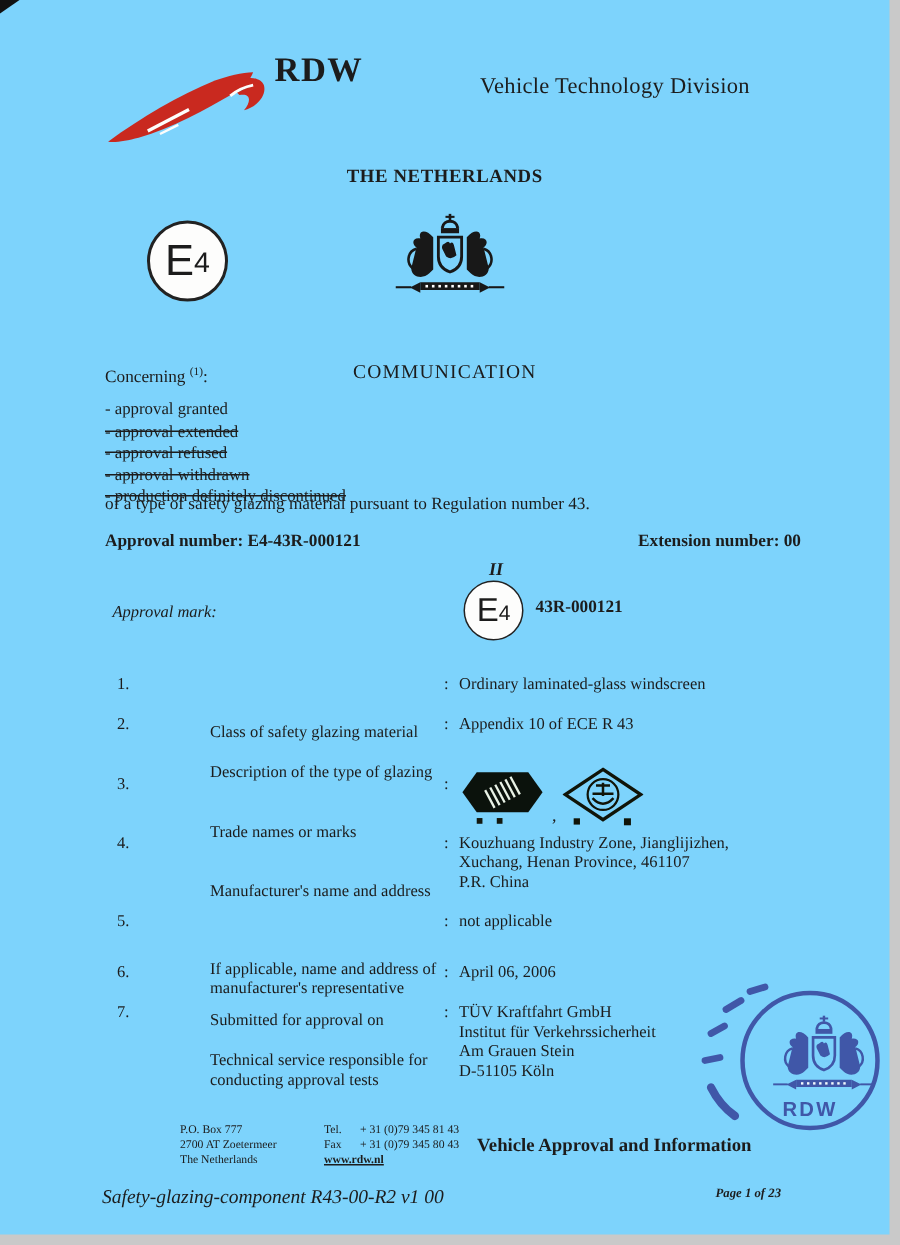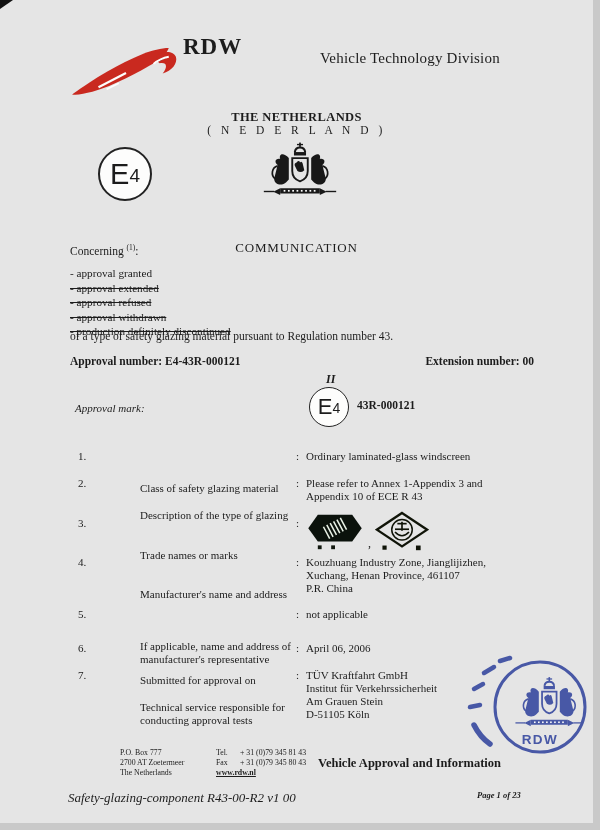--- a/index.html
+++ b/index.html
@@ -1,17 +1,17 @@
 <!DOCTYPE html>
 <html style="--logo-red: #c9291f; --stamp-blue: #3b4da1; --ink: #1c1c1c;"><head>
 <meta charset="utf-8">
 <style>
   html,body{margin:0;padding:0;}
   body{width:600px;height:830px;background:#c9c9c9;position:relative;overflow:hidden;}
-  .page{position:absolute;left:0;top:0;width:593px;height:823px;background:#e5e5e5;
+  .page{position:absolute;left:0;top:0;width:593px;height:823px;background:#7dd3fc;
         font-family:"Liberation Serif", serif;color:var(--ink,#1c1c1c);}
   .abs{position:absolute;}
   .nowrap{white-space:nowrap;}
 
   
   .corner{position:absolute;left:0;top:0;width:0;height:0;
           border-top:9px solid #111;border-right:13px solid transparent;}
 
   
   .brand{left:183px;top:34px;font-size:23px;font-weight:600;letter-spacing:1px;}
@@ -124,21 +124,20 @@
         C96,29.5 95.5,24 88,25.5 C85.5,23.5 84.5,19.5 86,17 Z"></path>
       <path stroke="#fdfdfc" stroke-width="2.2" d="M28,49 L55,35"></path>
       <path stroke="#fdfdfc" stroke-width="1.6" d="M36,51 L48,45"></path>
       <path stroke="#fdfdfc" stroke-width="1.8" d="M82,26 C87,22 92,20 97,19"></path>
     </svg>
   </div>
   <div class="abs brand">RDW</div>
   <div class="abs division">Vehicle Technology Division</div>
 
   <div class="abs center country">THE NETHERLANDS</div>
-  <div class="abs center country-alt">( N E D E R L A N D )</div>
 
   <div class="abs e-badge e-badge-lg">
     <span class="e">E</span>
     <span class="n">4</span>
   </div>
 
   <div class="abs coa-main">
     <svg viewBox="0 0 100 72" width="88" height="62">
         <use href="#coa"></use>
       </svg>
@@ -179,21 +178,20 @@
       </div>
   </div>
 
   <div class="abs item" style="top:477px">
     <span class="inum">2.</span>
     <div class="ilabel">
         <div class="nowrap">Description of the type of glazing</div>
       </div>
     <span class="icolon">:</span>
     <div class="ival">
-      <div class="nowrap">Please refer to Annex 1-Appendix 3 and</div>
       <div class="nowrap">Appendix 10 of ECE R 43</div>
     </div>
   </div>
 
   <div class="abs item" style="top:517px">
     <span class="inum">3.</span>
     <div class="ilabel">
         <div class="nowrap">Trade names or marks</div>
       </div>
     <span class="icolon">:</span>

